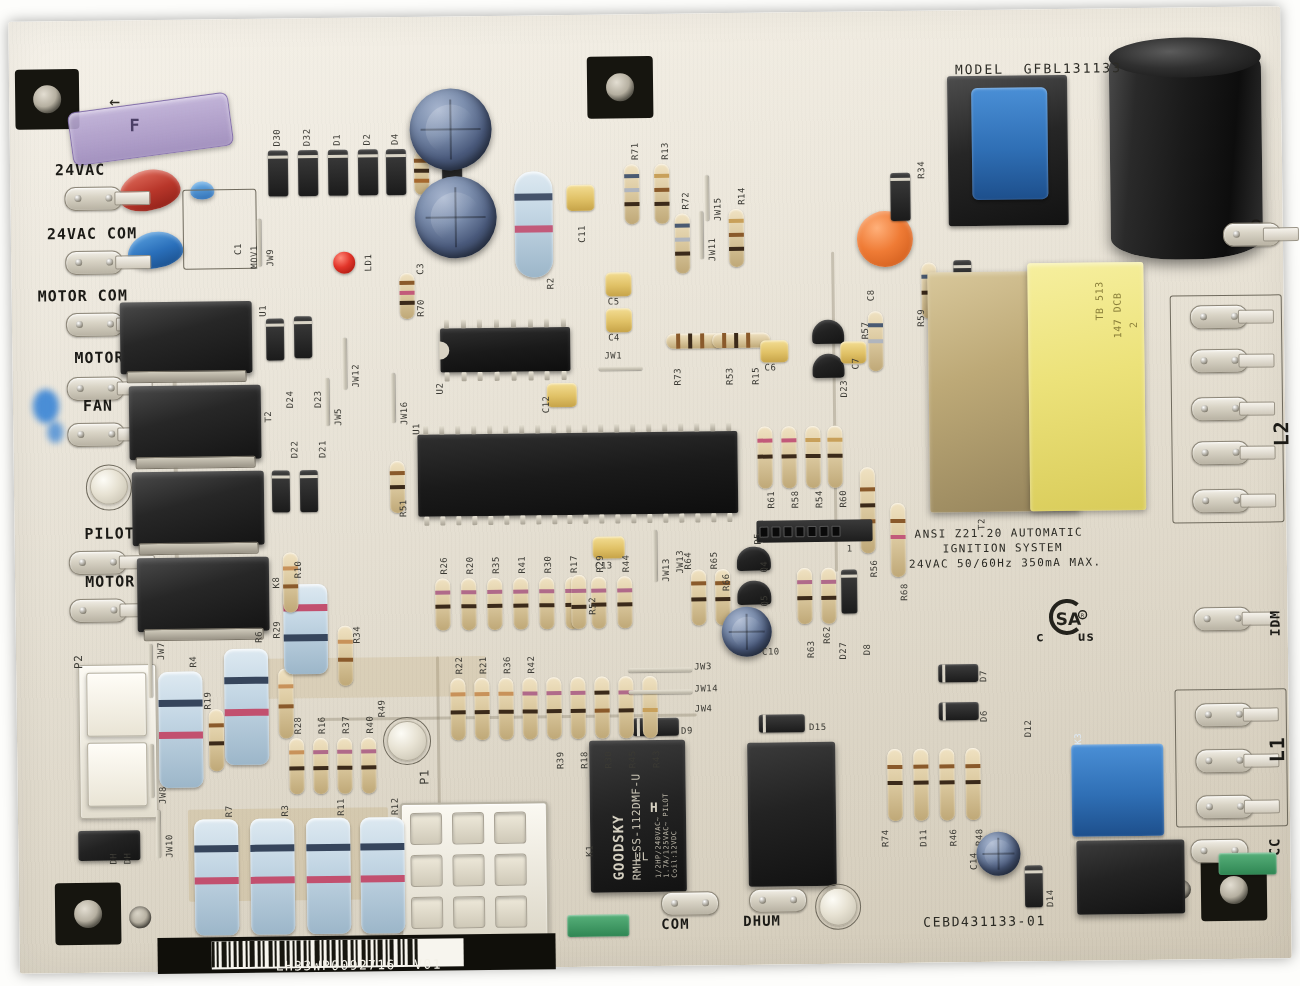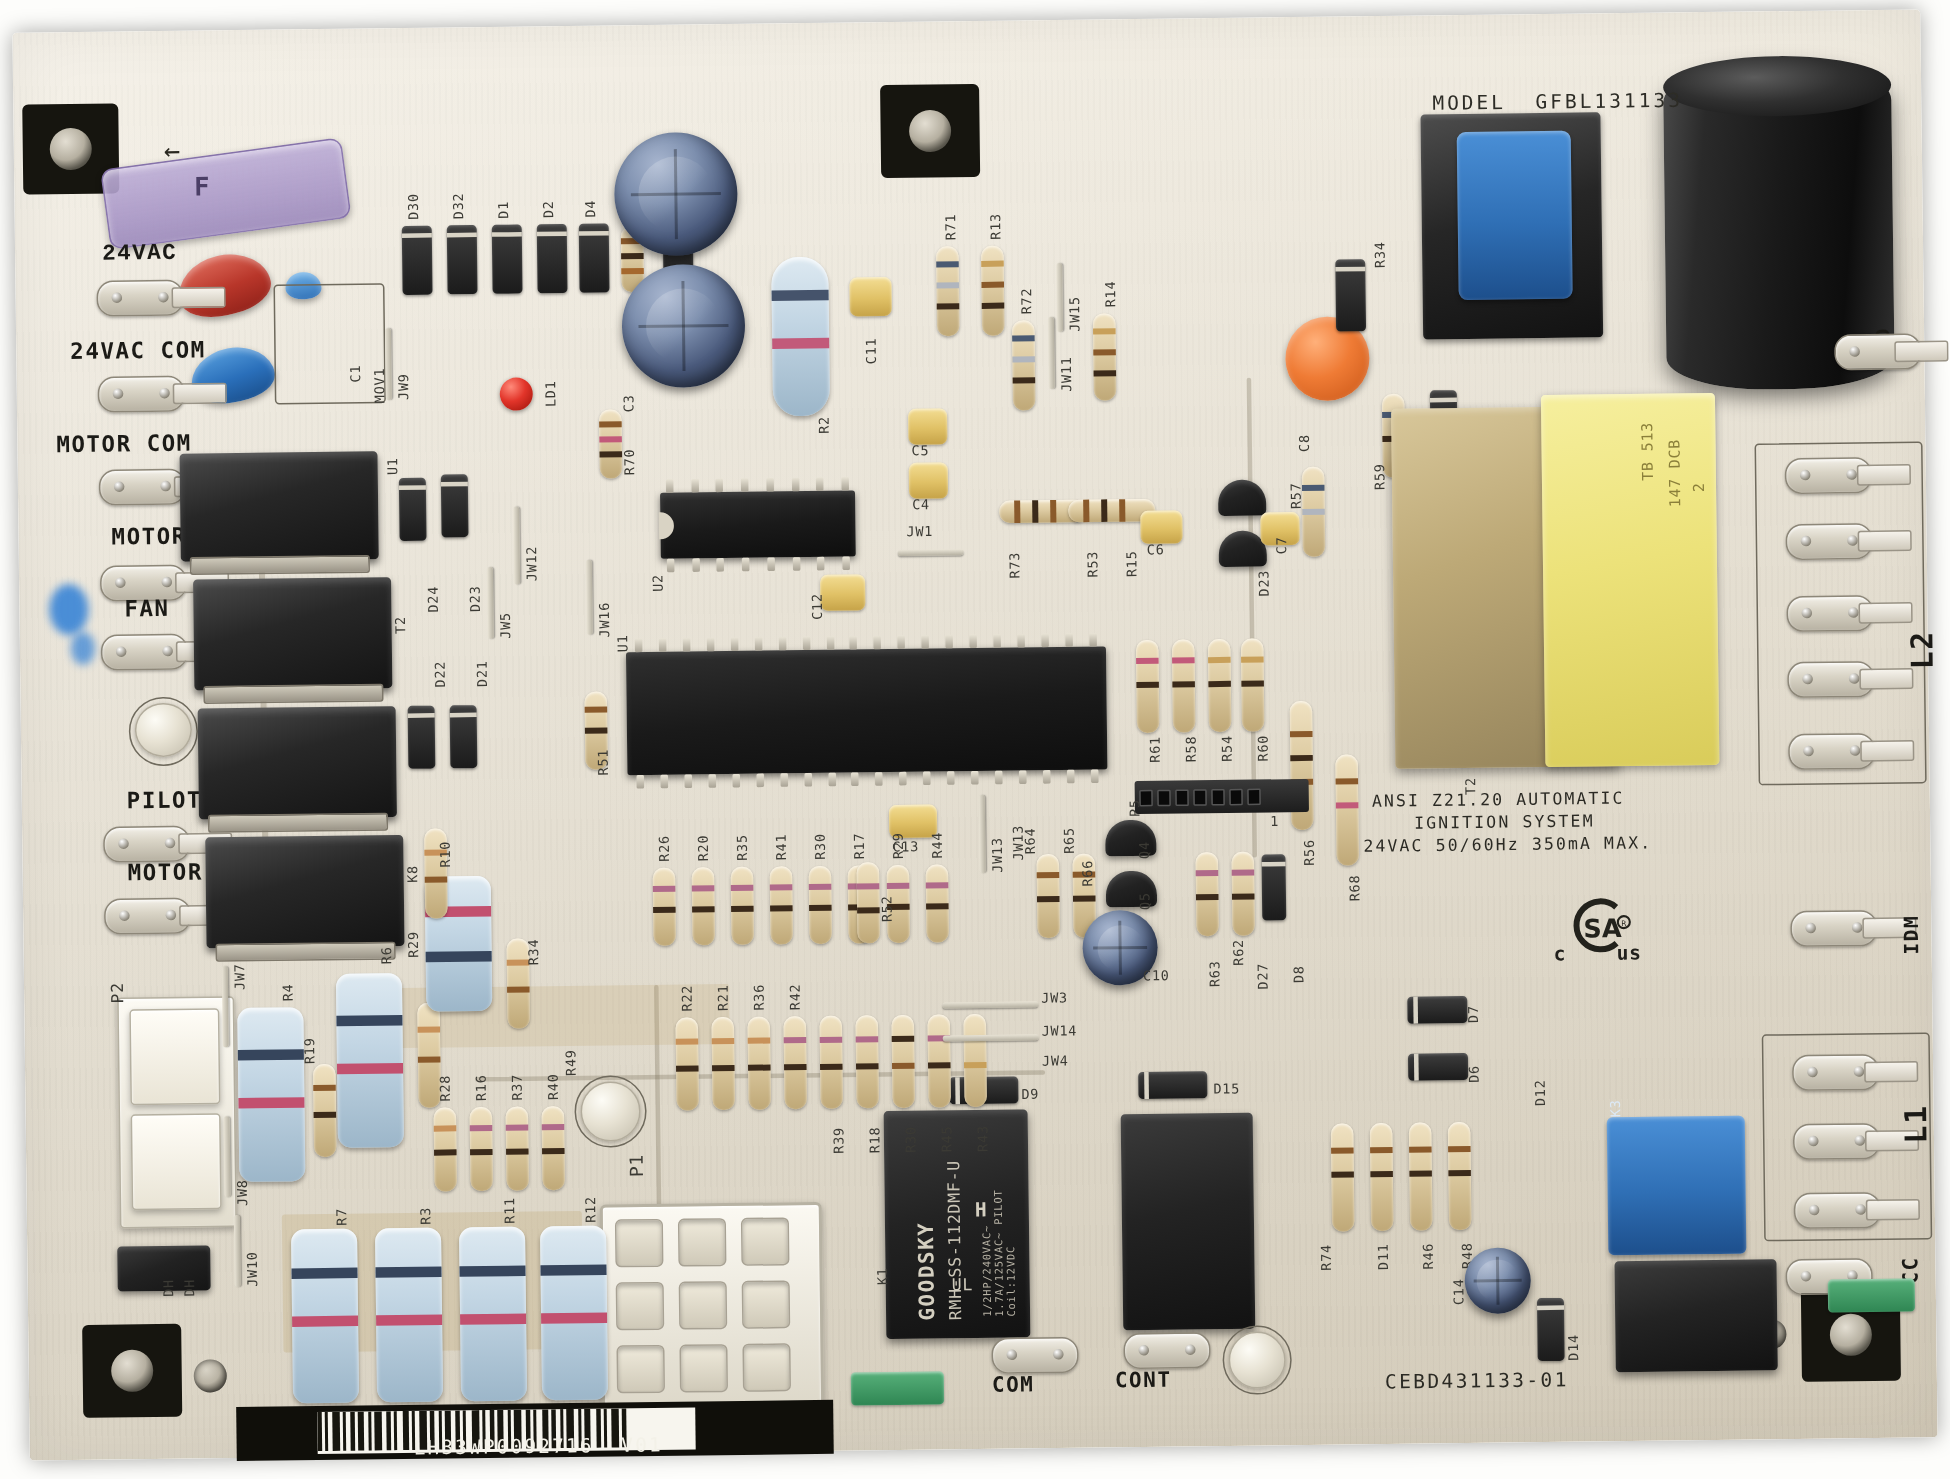--- a/index.html
+++ b/index.html
@@ -186,21 +186,21 @@
     <div class="mov" style="left:116px;top:212px;width:56px;height:36px;transform:rotate(-10deg);background:linear-gradient(170deg,#5aa2e0,#2a6fba 55%,#194d89);"></div>
     <div class="mov" style="left:180px;top:162px;width:24px;height:18px;background:linear-gradient(170deg,#6fb3ea,#2f6fb5);"></div>
 
     <div class="box-outline" style="left:172px;top:170px;width:72px;height:78px;"></div>
     <div class="silk tiny vert" style="left:222px;top:236px;">C1</div>
     <div class="silk tiny vert" style="left:238px;top:250px;">MOV1</div>
 
     <div class="led" style="left:322px;top:234px;"></div>
     <div class="silk tiny vert" style="left:352px;top:254px;">LD1</div>
 
-    <div class="silk lbl" style="left:58px;top:140px;font-family:Liberation Mono, monospace;">24VAC</div>
+    <div class="silk lbl" style="left:45px;top:140px;">24VAC</div>
     <div class="spade" style="left:54px;top:166px;"></div>
     <div class="tab" style="left:104px;top:171px;"></div>
 
     <div class="silk lbl" style="left:36px;top:204px;">24VAC COM</div>
     <div class="spade" style="left:54px;top:230px;"></div>
     <div class="tab" style="left:104px;top:235px;"></div>
 
     <div class="silk lbl" style="left:26px;top:266px;">MOTOR COM</div>
     <div class="spade" style="left:54px;top:292px;"></div>
     <div class="tab" style="left:104px;top:297px;"></div>
@@ -925,21 +925,21 @@
 
     <div class="res v" style="left:268px;top:534px;height:60px;">
         <div class="b" style="top:14px;background:#c8925a;"></div>
         <div class="b" style="top:32px;background:#8a5a2b;"></div>
       </div>
     <div class="silk tiny vert" style="left:278px;top:560px;">R10</div>
 
     <div class="spade" style="left:642px;top:878px;"></div>
     <div class="silk lbl" style="left:642px;top:902px;font-size:14px;">COM</div>
     <div class="spade" style="left:730px;top:876px;"></div>
-    <div class="silk lbl" style="left:724px;top:900px;font-size:14px;">CONT</div>
+    <div class="silk lbl" style="left:724px;top:900px;font-size:14px;">DHUM</div>
     <div class="circle-outline" style="left:796px;top:872px;width:44px;height:44px;"></div>
     <div class="standoff" style="left:800px;top:876px;width:36px;height:36px;"></div>
 
     <div class="greencap" style="left:548px;top:900px;width:62px;height:22px;"></div>
 
     <div class="blackstrip" style="left:138px;top:918px;width:398px;height:36px;"></div>
     <div class="barcode" style="left:192px;top:922px;width:252px;height:28px;">
       <i style="width:3px;margin-right:2px;"></i>
         <i style="width:2px;margin-right:3px;"></i>
         <i style="width:5px;margin-right:2px;"></i>

